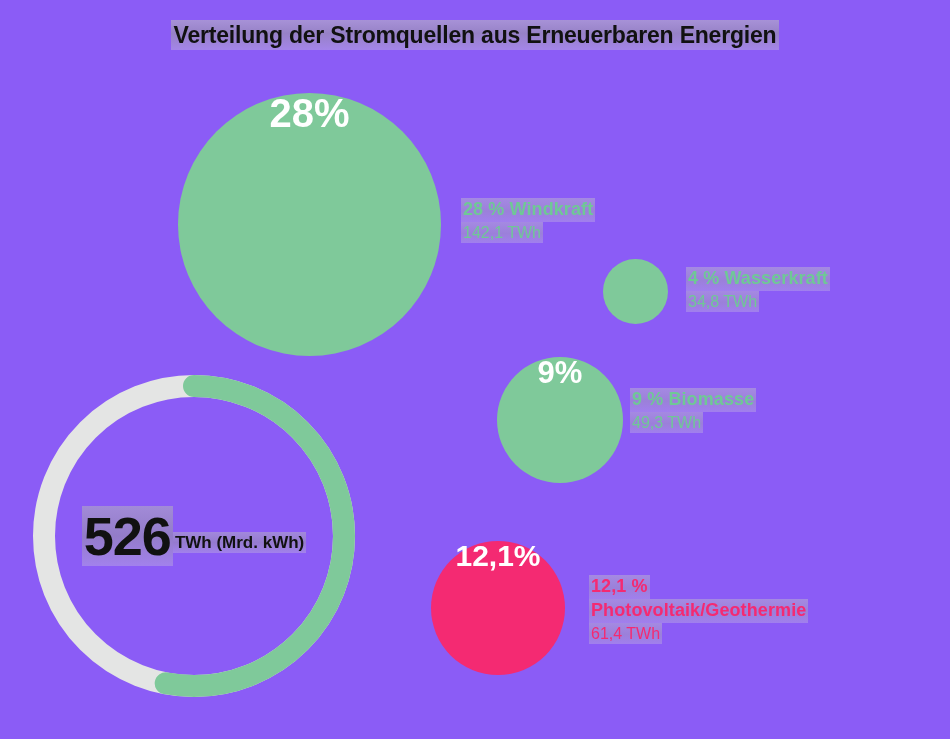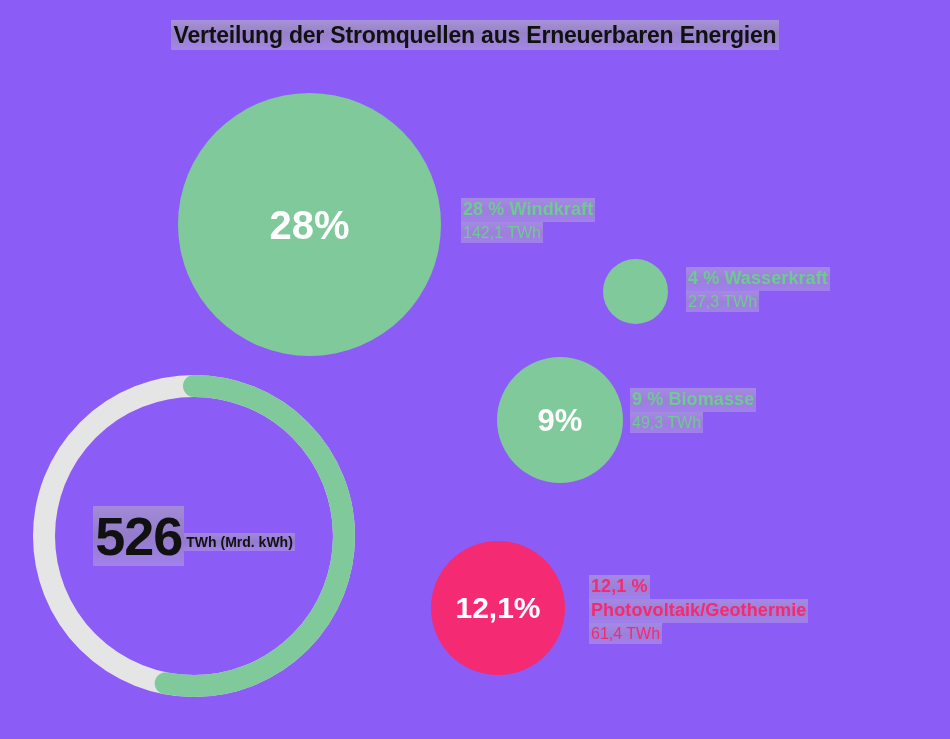--- a/index.html
+++ b/index.html
@@ -42,21 +42,20 @@
     padding: 2px 3px;
     box-decoration-break: clone;
     -webkit-box-decoration-break: clone;
   }
 
   
   .bubble {
     position: absolute;
     border-radius: 50%;
     display: flex;
-    align-items: center;
     justify-content: center;
     color: #ffffff;
     font-weight: 700;
     box-sizing: border-box;
   }
   .bubble-label {
     color: #ffffff;
     font-weight: 700;
     line-height: 1;
     user-select: none;
@@ -164,21 +163,21 @@
   }
   #donut-total .hl {
     background: linear-gradient(to bottom,
         rgba(185,185,185,0.5) 0%,
         rgba(155,155,155,0.5) 50%,
         rgba(215,215,215,0.3) 100%);
     padding: 0 2px;
   }
   #donut-unit {
     margin-top: 12px;
-    font-size: 14px;
+    font-size: 17px;
     font-weight: 700;
     color: #111111;
     line-height: 1;
   }
   #donut-unit .hl {
     background: linear-gradient(to bottom,
         rgba(190,190,190,0.45) 0%,
         rgba(160,160,160,0.45) 50%,
         rgba(215,215,215,0.3) 100%);
     padding: 1px 2px;
@@ -199,21 +198,21 @@
   <div class="callout green-text" id="callout-wind">
     <div><span class="cl-main hl2">28 % Windkraft</span></div>
     <div><span class="cl-sub hl2">142,1 TWh</span></div>
   </div>
 
   <div class="bubble" id="bubble-hydro" style="background: rgb(127, 201, 154);">
     <span class="bubble-label"></span>
   </div>
   <div class="callout green-text" id="callout-hydro">
     <div><span class="cl-main hl2">4 % Wasserkraft</span></div>
-    <div><span class="cl-sub hl2">27,3 TWh</span></div>
+    <div><span class="cl-sub hl2">34,8 TWh</span></div>
   </div>
 
   <div class="bubble" id="bubble-bio" style="background: rgb(127, 201, 154);">
     <span class="bubble-label">9%</span>
   </div>
   <div class="callout green-text" id="callout-bio">
     <div><span class="cl-main hl2">9 % Biomasse</span></div>
     <div><span class="cl-sub hl2">49,3 TWh</span></div>
   </div>
 

